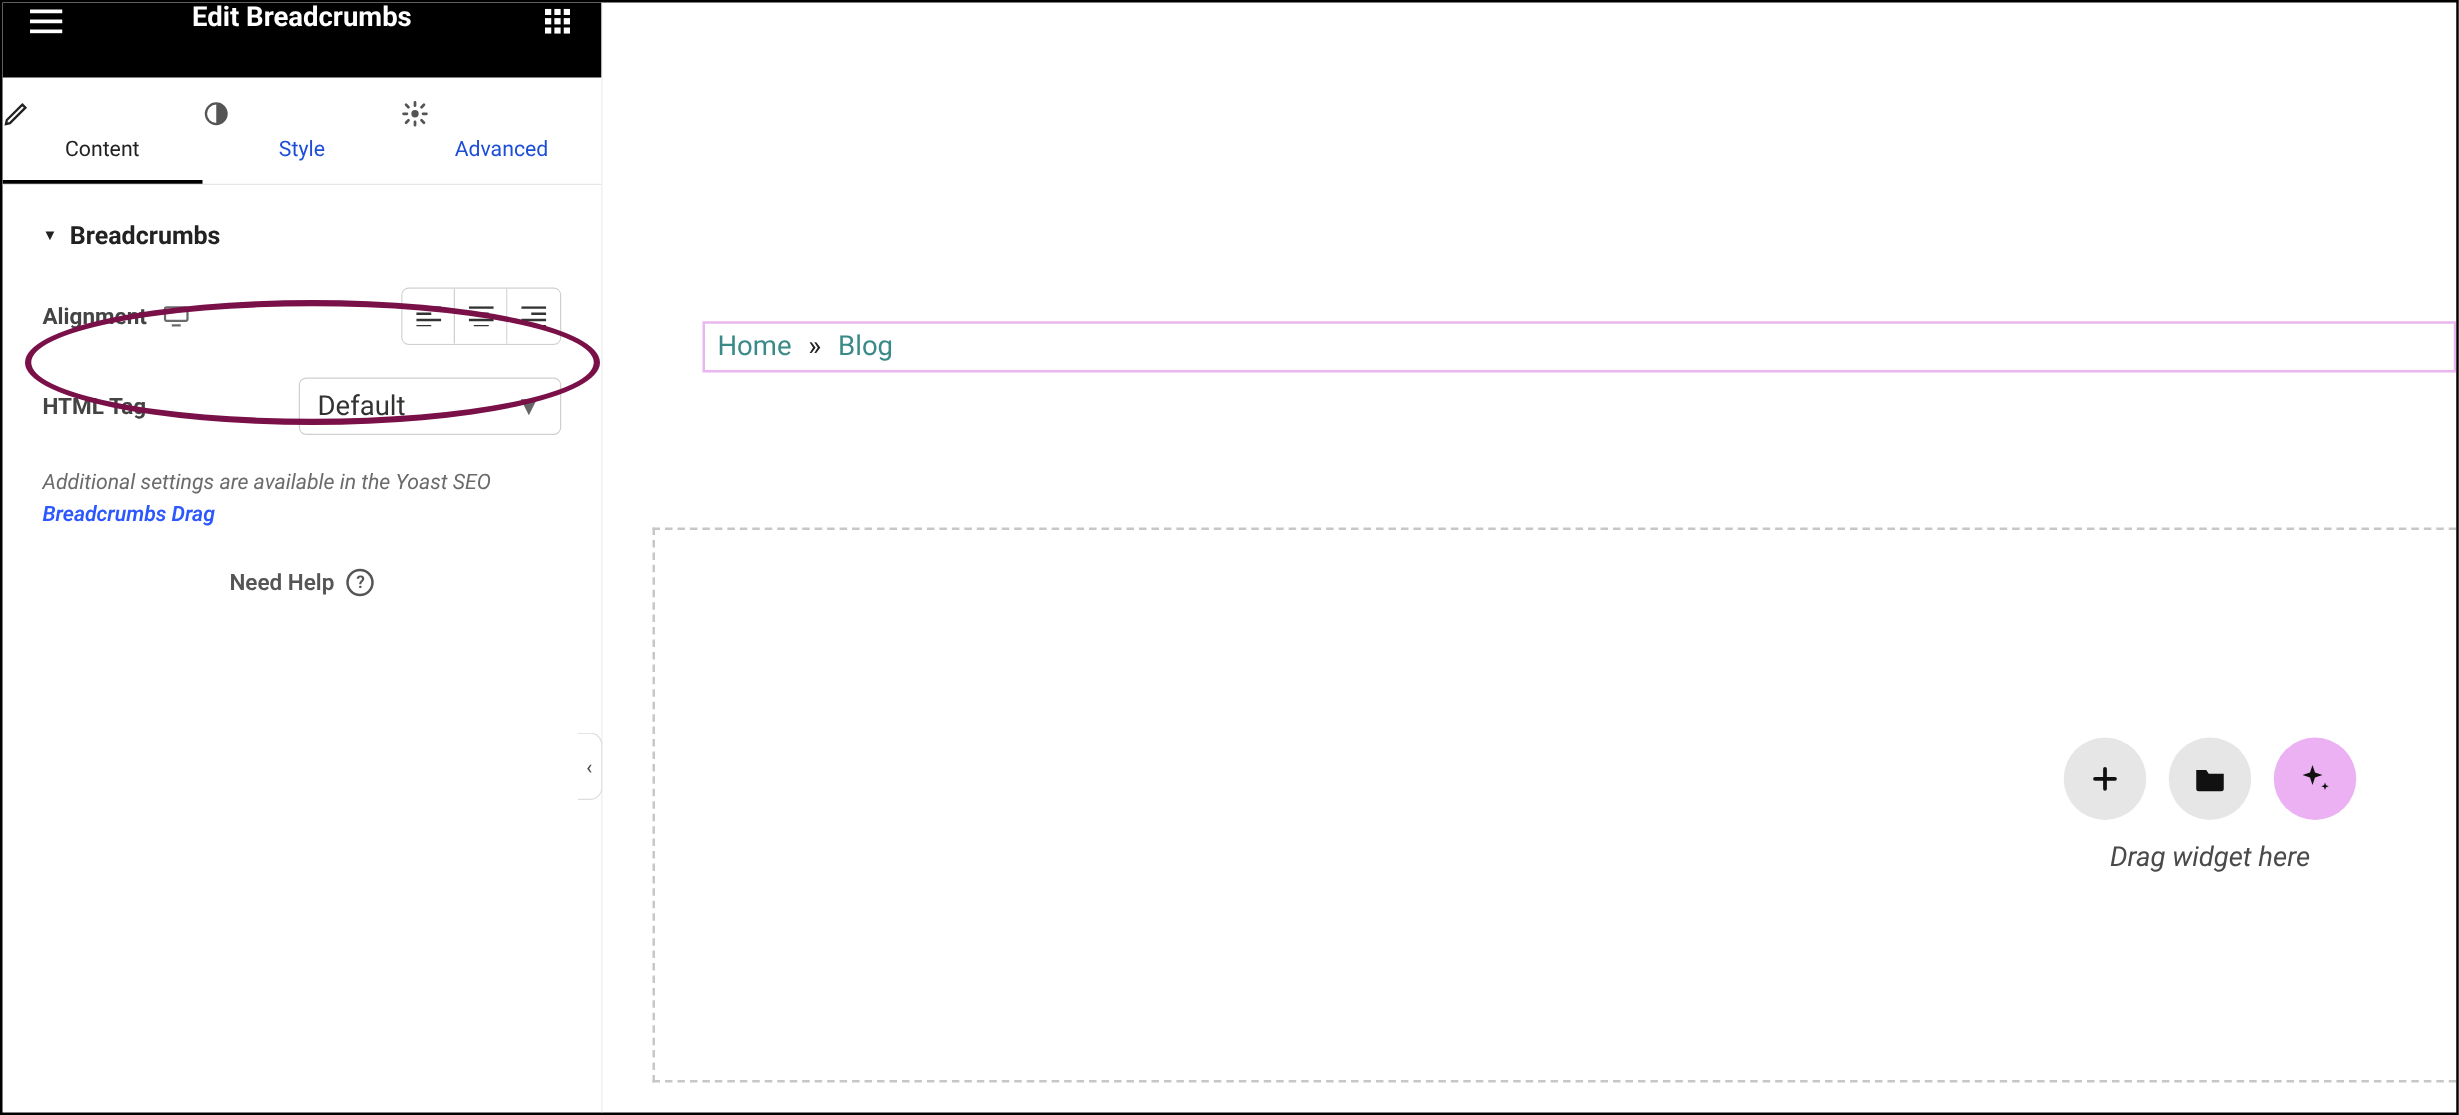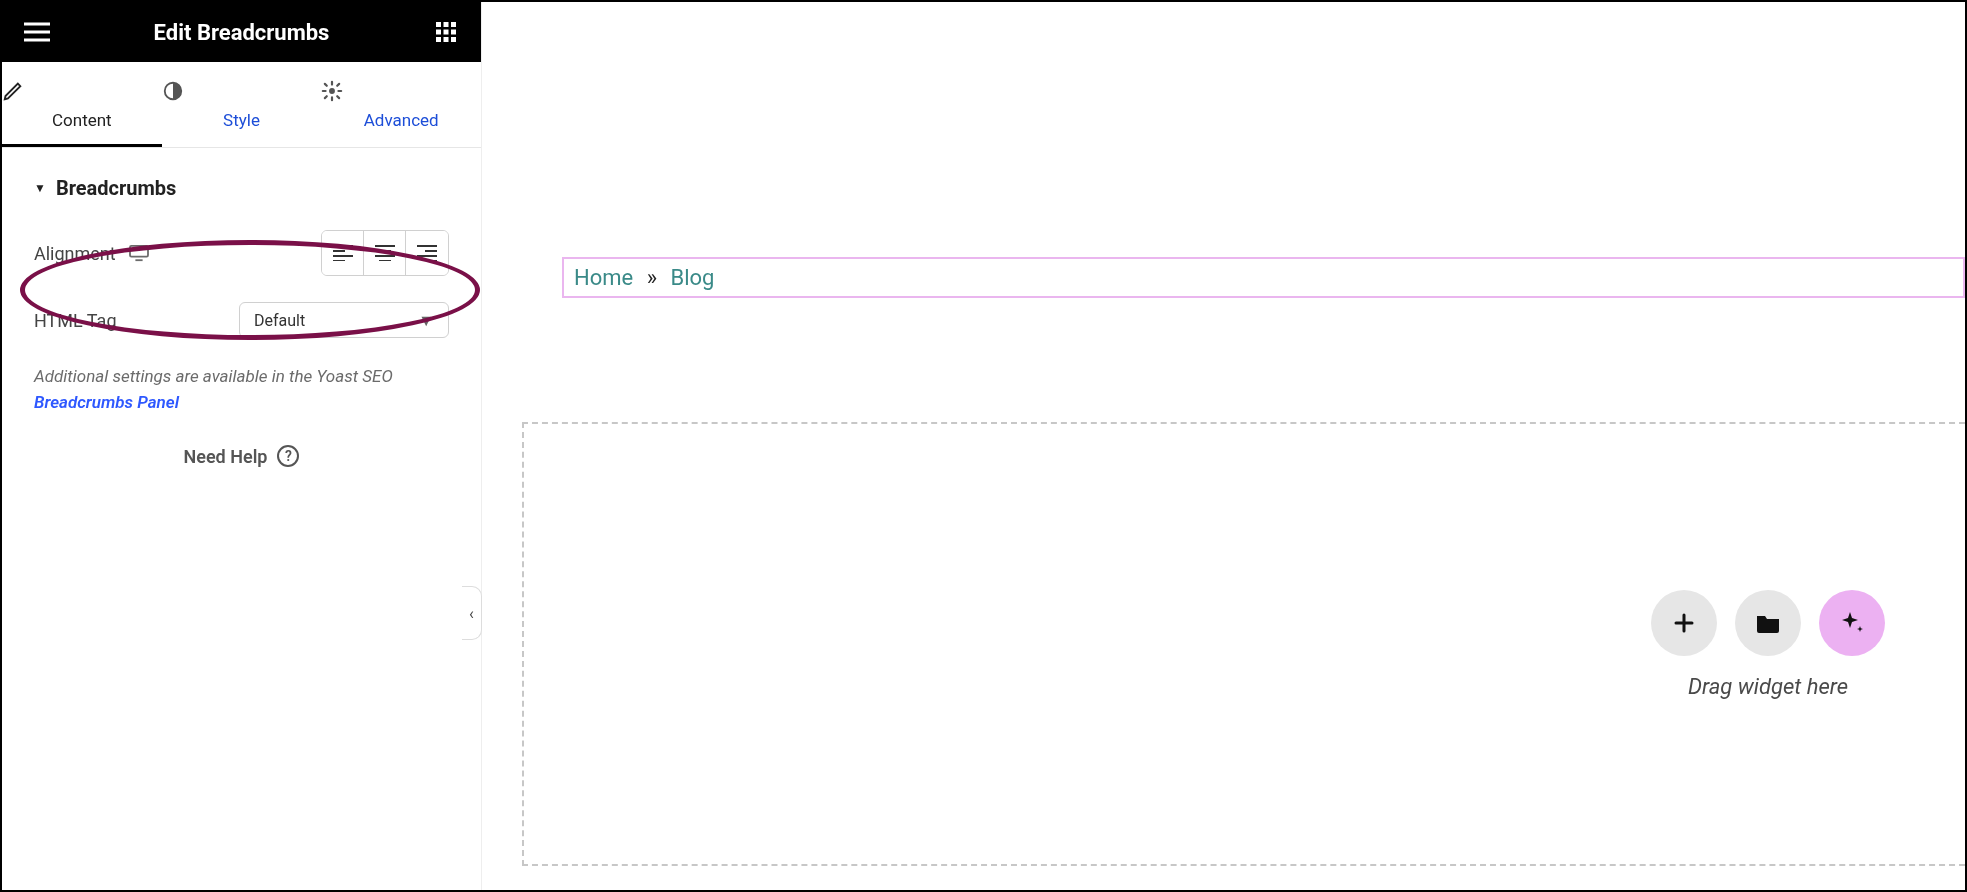--- a/index.html
+++ b/index.html
@@ -3,47 +3,47 @@
 <meta charset="utf-8">
 <style>
   * { box-sizing: border-box; margin: 0; padding: 0; }
   html, body { width: 100%; height: 100%; font-family: -apple-system, BlinkMacSystemFont, "Segoe UI", Roboto, Arial, sans-serif; }
   body { display: flex; background: #fff; border: 2px solid #000; }
 
   
   .sidebar { width: 480px; min-width: 480px; display: flex; flex-direction: column; border-right: 1px solid #eee; position: relative; height: 100%; }
 
   .sidebar-header {
-    background: #000; color: #fff; height: 60px; display: flex; align-items: center;
+    background: #000; color: #fff; height: 60px; display: flex; align-items: flex-start;
     justify-content: space-between; padding: 0 20px;
   }
   .sidebar-header .title { font-size: 22px; font-weight: 700; }
   .hamburger, .grid-icon { width: 30px; height: 30px; display: flex; align-items: center; justify-content: center; cursor: pointer; }
 
   .tabs { display: flex; border-bottom: 1px solid #e6e6e6; }
   .tab { flex: 1; text-align: center; padding: 18px 0 14px; cursor: pointer; color: #1d4ed8; font-size: 17px; }
   .tab .icon { display: block; margin: 0 auto 8px; }
   .tab.active { color: #222; border-bottom: 3px solid #000; }
 
   .panel-body { padding: 28px 32px 0 32px; flex: 1; overflow: auto; position: relative; }
 
   .section-header { display: flex; align-items: center; gap: 10px; font-size: 20px; font-weight: 700; color: #222; margin-bottom: 30px; cursor: pointer; }
   .caret { font-size: 12px; }
 
   .row { display: flex; align-items: center; justify-content: space-between; margin-bottom: 26px; }
-  .row-label { display: flex; align-items: center; gap: 12px; font-size: 18px; color: #444; }
+  .row-label { display: flex; align-items: center; gap: 12px; font-size: 18px; color: #444; font-weight: bold; }
   .row-label .device-icon { color: #6b6b6b; }
 
   .align-group { display: flex; border: 1px solid #d0d0d0; border-radius: 6px; overflow: hidden; }
   .align-btn { width: 42px; height: 44px; display: flex; align-items: center; justify-content: center; border-right: 1px solid #d0d0d0; background: #fff; cursor: pointer; }
   .align-btn:last-child { border-right: none; }
 
   .select {
-    min-width: 210px; height: 36px; border: 1px solid #d0d0d0; border-radius: 6px;
-    padding: 0 14px; font-size: 16px; color: #333; background: #fff; cursor: pointer;
+    min-width: 210px; height: 46px; border: 1px solid #d0d0d0; border-radius: 6px;
+    padding: 0 14px; font-size: 22px; color: #333; background: #fff; cursor: pointer;
     display: flex; align-items: center; justify-content: space-between;
   }
   .select .chevron { color: #666; }
 
   .note { font-style: italic; color: #6b6b6b; font-size: 17px; line-height: 1.5; }
   .note a { color: #2e58ff; font-style: italic; font-weight: 600; text-decoration: none; }
 
   .need-help { text-align: center; padding: 30px 0; color: #555; font-size: 18px; font-weight: 600; display:flex; align-items:center; justify-content:center; gap:10px; }
   .need-help .q { display:inline-flex; width:22px; height:22px; border:2px solid #555; border-radius:50%; align-items:center; justify-content:center; font-size:14px; }
 
@@ -184,21 +184,21 @@
         <span>HTML Tag</span>
       </div>
       <div class="select">
         <span>Default</span>
         <span class="chevron">▼</span>
       </div>
     </div>
 
     <p class="note">
       <span>Additional settings are available in the Yoast SEO </span>
-      <a href="#">Breadcrumbs Panel</a>
+      <a href="#">Breadcrumbs Drag</a>
     </p>
 
     <div class="need-help">
       <span>Need Help</span>
       <span class="q">?</span>
     </div>
 
   </div>
 
   <div class="annotation-ellipse"></div>

